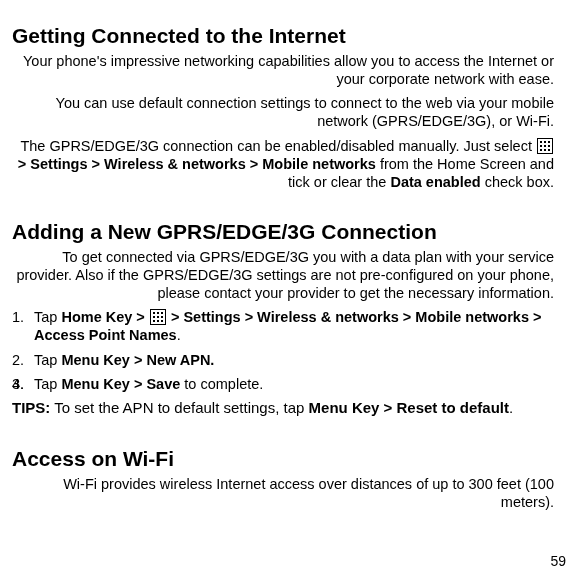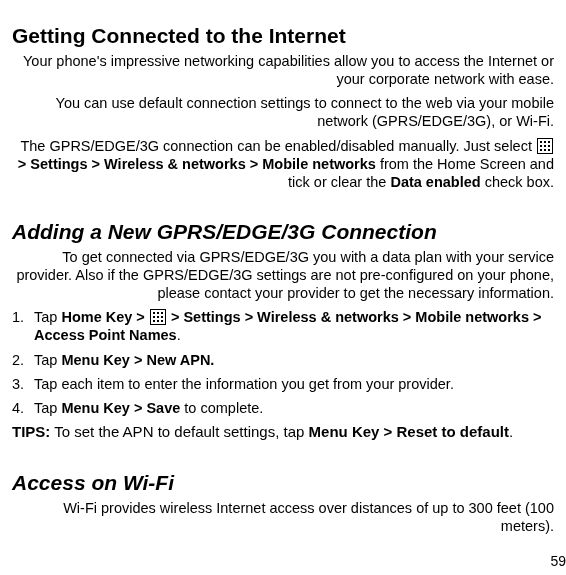--- a/index.html
+++ b/index.html
@@ -26,21 +26,20 @@
       margin-top: 16px;
     }
     .para {
       font-size: 14.5px;
       line-height: 1.25;
       margin-bottom: 6px;
       text-align: right;
     }
     .section-gap {
       margin-top: 29px;
-      font-style: italic;
     }
     ol {
       list-style: none;
       padding-left: 0;
     }
     ol li {
       font-size: 14.5px;
       line-height: 1.25;
       margin-bottom: 6px;
       padding-left: 22px;
@@ -125,21 +124,20 @@
           <rect x="7" y="11" width="2" height="2" fill="#000"></rect>
           <rect x="11" y="11" width="2" height="2" fill="#000"></rect>
         </svg></span><span class="bold"> &gt; Settings &gt; Wireless &amp; networks &gt; Mobile networks &gt; Access Point Names</span><span>.</span>
   </li>
   <li>
     <span class="num">2.</span>
     <span>Tap </span><span class="bold">Menu Key &gt; New APN.</span>
   </li>
   <li>
     <span class="num">3.</span>
-    <span>Tap each item to enter the information you get from your provider.</span>
   </li>
   <li>
     <span class="num">4.</span>
     <span>Tap </span><span class="bold">Menu Key &gt; Save</span><span> to complete.</span>
   </li>
 </ol>
 
 <p class="tips">
   <span class="bold">TIPS:</span><span> To set the APN to default settings, tap </span><span class="bold">Menu Key &gt; Reset to default</span><span>.</span>
 </p>

